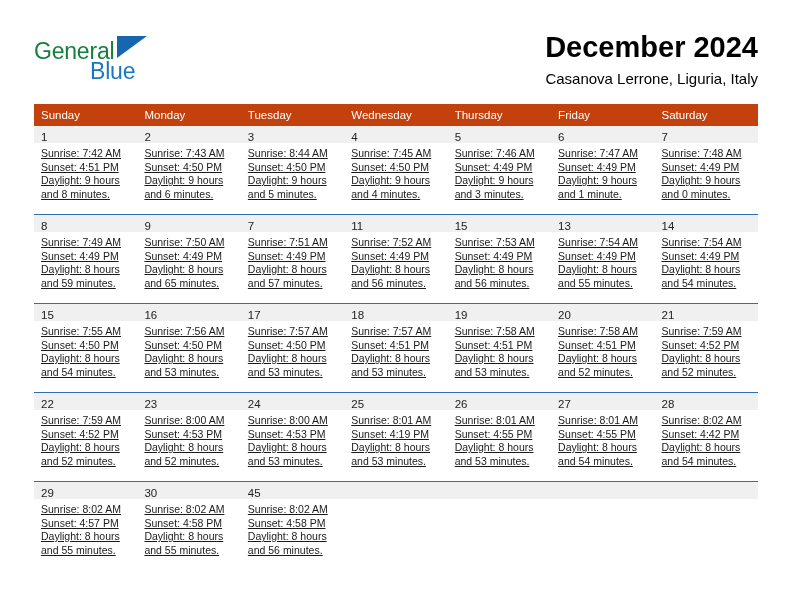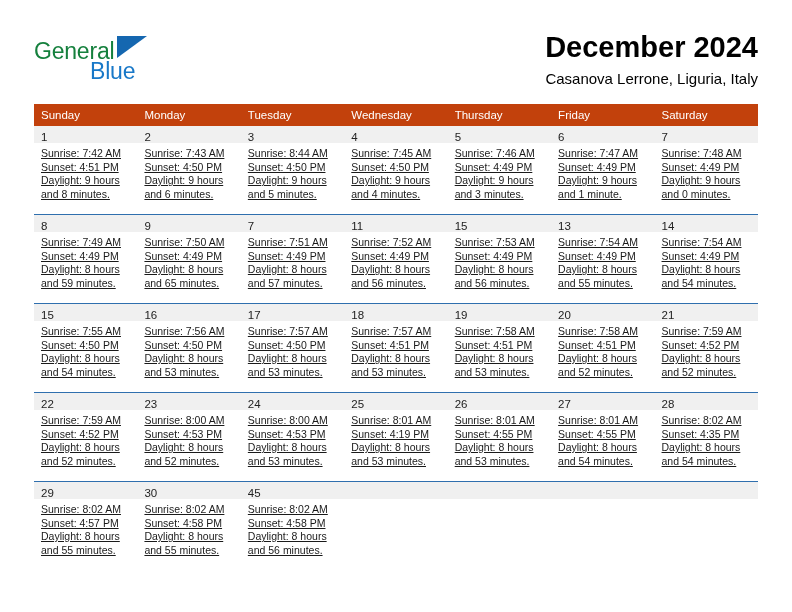--- a/index.html
+++ b/index.html
@@ -455,21 +455,21 @@
                 <div>Sunset: 4:55 PM</div>
                 <div class="daylight">Daylight: 8 hours and 54 minutes.</div>
               </div>
             </div>
           </td>
           <td>
             <div class="daycell">
               <div class="daynum-band"><span class="daynum">28</span></div>
               <div class="dayinfo">
                 <div>Sunrise: 8:02 AM</div>
-                <div>Sunset: 4:35 PM</div>
+                <div>Sunset: 4:42 PM</div>
                 <div class="daylight">Daylight: 8 hours and 54 minutes.</div>
               </div>
             </div>
           </td>
         </tr>
         <tr>
           <td>
             <div class="daycell">
               <div class="daynum-band"><span class="daynum">29</span></div>
               <div class="dayinfo">

